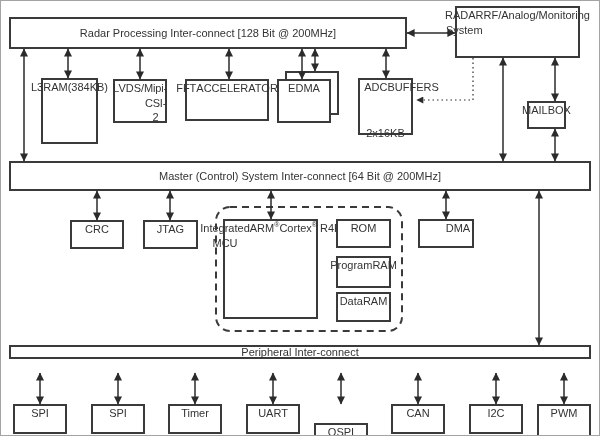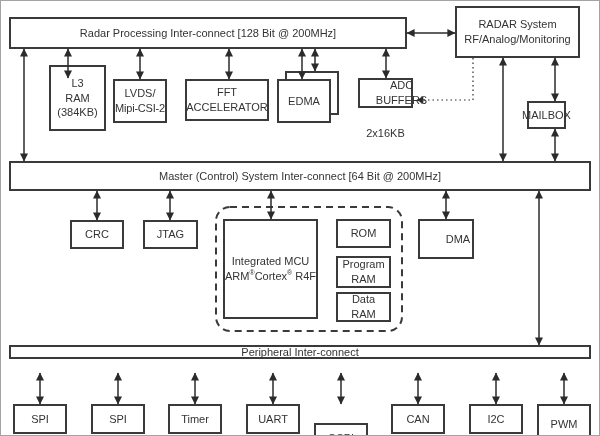--- a/index.html
+++ b/index.html
@@ -13,22 +13,21 @@
     font-family: "Liberation Sans", sans-serif;
     color: #333333;
     overflow: hidden;
   }
   .box {
     position: absolute;
     background: #ffffff;
     border: 2px solid #3a3a3a;
     box-sizing: border-box;
     display: flex;
-    flex-direction: column;
-    align-items: center;
+    flex-direction: row;
     justify-content: center;
     text-align: center;
     font-size: 11px;
     line-height: 1.32;
     z-index: 2;
   }
   .bus {
     position: absolute;
     background: #ffffff;
     border: 2px solid #3a3a3a;
@@ -95,42 +94,42 @@
 
   <div class="bus" style="left:8px; top:344px; width:582px; height:14px;">
     <span>Peripheral Inter-connect</span>
   </div>
 
   <div class="box" style="left:454px; top:5px; width:125px; height:52px;">
     <span>RADAR System</span>
     <span>RF/Analog/Monitoring</span>
   </div>
 
-  <div class="box" style="left:40px; top:64px; width:57px; height:66px;margin-left:8px;">
+  <div class="box" style="left:40px; top:77px; width:57px; height:66px;">
     <span>L3</span>
     <span>RAM</span>
     <span>(384KB)</span>
   </div>
 
   <div class="box" style="left:112px; top:78px; width:54px; height:44px;">
     <span>LVDS/</span>
     <span class="tight">Mipi-CSI-2</span>
   </div>
 
   <div class="box" style="left:184px; top:78px; width:84px; height:42px;">
     <span>FFT</span>
     <span>ACCELERATOR</span>
   </div>
 
   <div class="box back-box" style="left:284px; top:70px; width:54px; height:44px;"></div>
   <div class="box front-box" style="left:276px; top:78px; width:54px; height:44px;">
     <span>EDMA</span>
   </div>
 
-  <div class="box" style="left:357px; top:77px; width:55px; height:30px;padding-left:32px;">
+  <div class="box" style="left:357px; top:77px; width:55px; height:57px;padding-left:32px;">
     <span>ADC</span>
     <span>BUFFERS</span>
   </div>
   <div class="caption" style="left:357px; top:126px; width:55px;">2x16KB</div>
 
   <div class="box" style="left:526px; top:100px; width:39px; height:28px;">
     <span>MAILBOX</span>
   </div>
 
   <div class="box" style="left:69px; top:219px; width:54px; height:29px;">
@@ -153,21 +152,21 @@
   <div class="box" style="left:335px; top:255px; width:55px; height:32px;">
     <span>Program</span>
     <span>RAM</span>
   </div>
 
   <div class="box" style="left:335px; top:291px; width:55px; height:30px;">
     <span>Data</span>
     <span>RAM</span>
   </div>
 
-  <div class="box" style="left:417px; top:218px; width:56px; height:40px;padding-left:24px;">
+  <div class="box" style="left:417px; top:218px; width:56px; height:29px;padding-left:24px;">
     <span>DMA</span>
   </div>
 
   <div class="box" style="left:12px; top:403px; width:54px; height:30px;">
     <span>SPI</span>
   </div>
   <div class="box" style="left:90px; top:403px; width:54px; height:30px;">
     <span>SPI</span>
   </div>
   <div class="box" style="left:167px; top:403px; width:54px; height:30px;">

